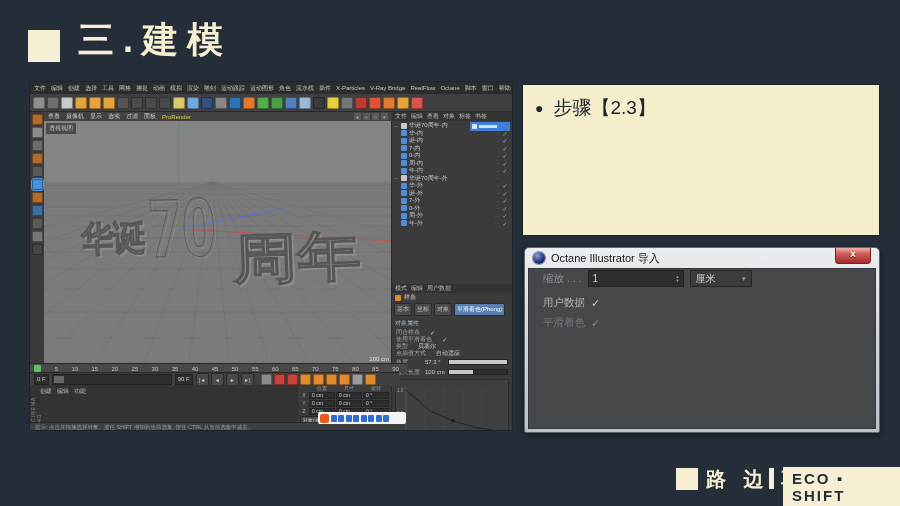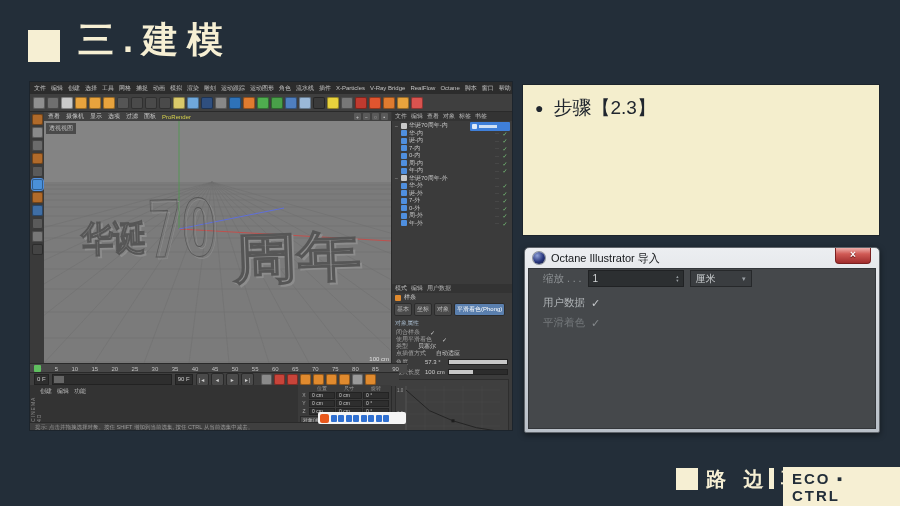--- a/index.html
+++ b/index.html
@@ -628,13 +628,13 @@
     <div class="drow drow3">
       <span>平滑着色</span>
       <span class="dcheck">✓</span>
     </div>
   </div>
 </div>
 
 <div class="footer-square"></div>
 <div class="footer-brand">路 边 享</div>
 <div class="footer-divider"></div>
-<div class="footer-badge">ECO ▪ CTRL</div>
+<div class="footer-badge">ECO ▪ SHIFT</div>
 
 </body></html>

